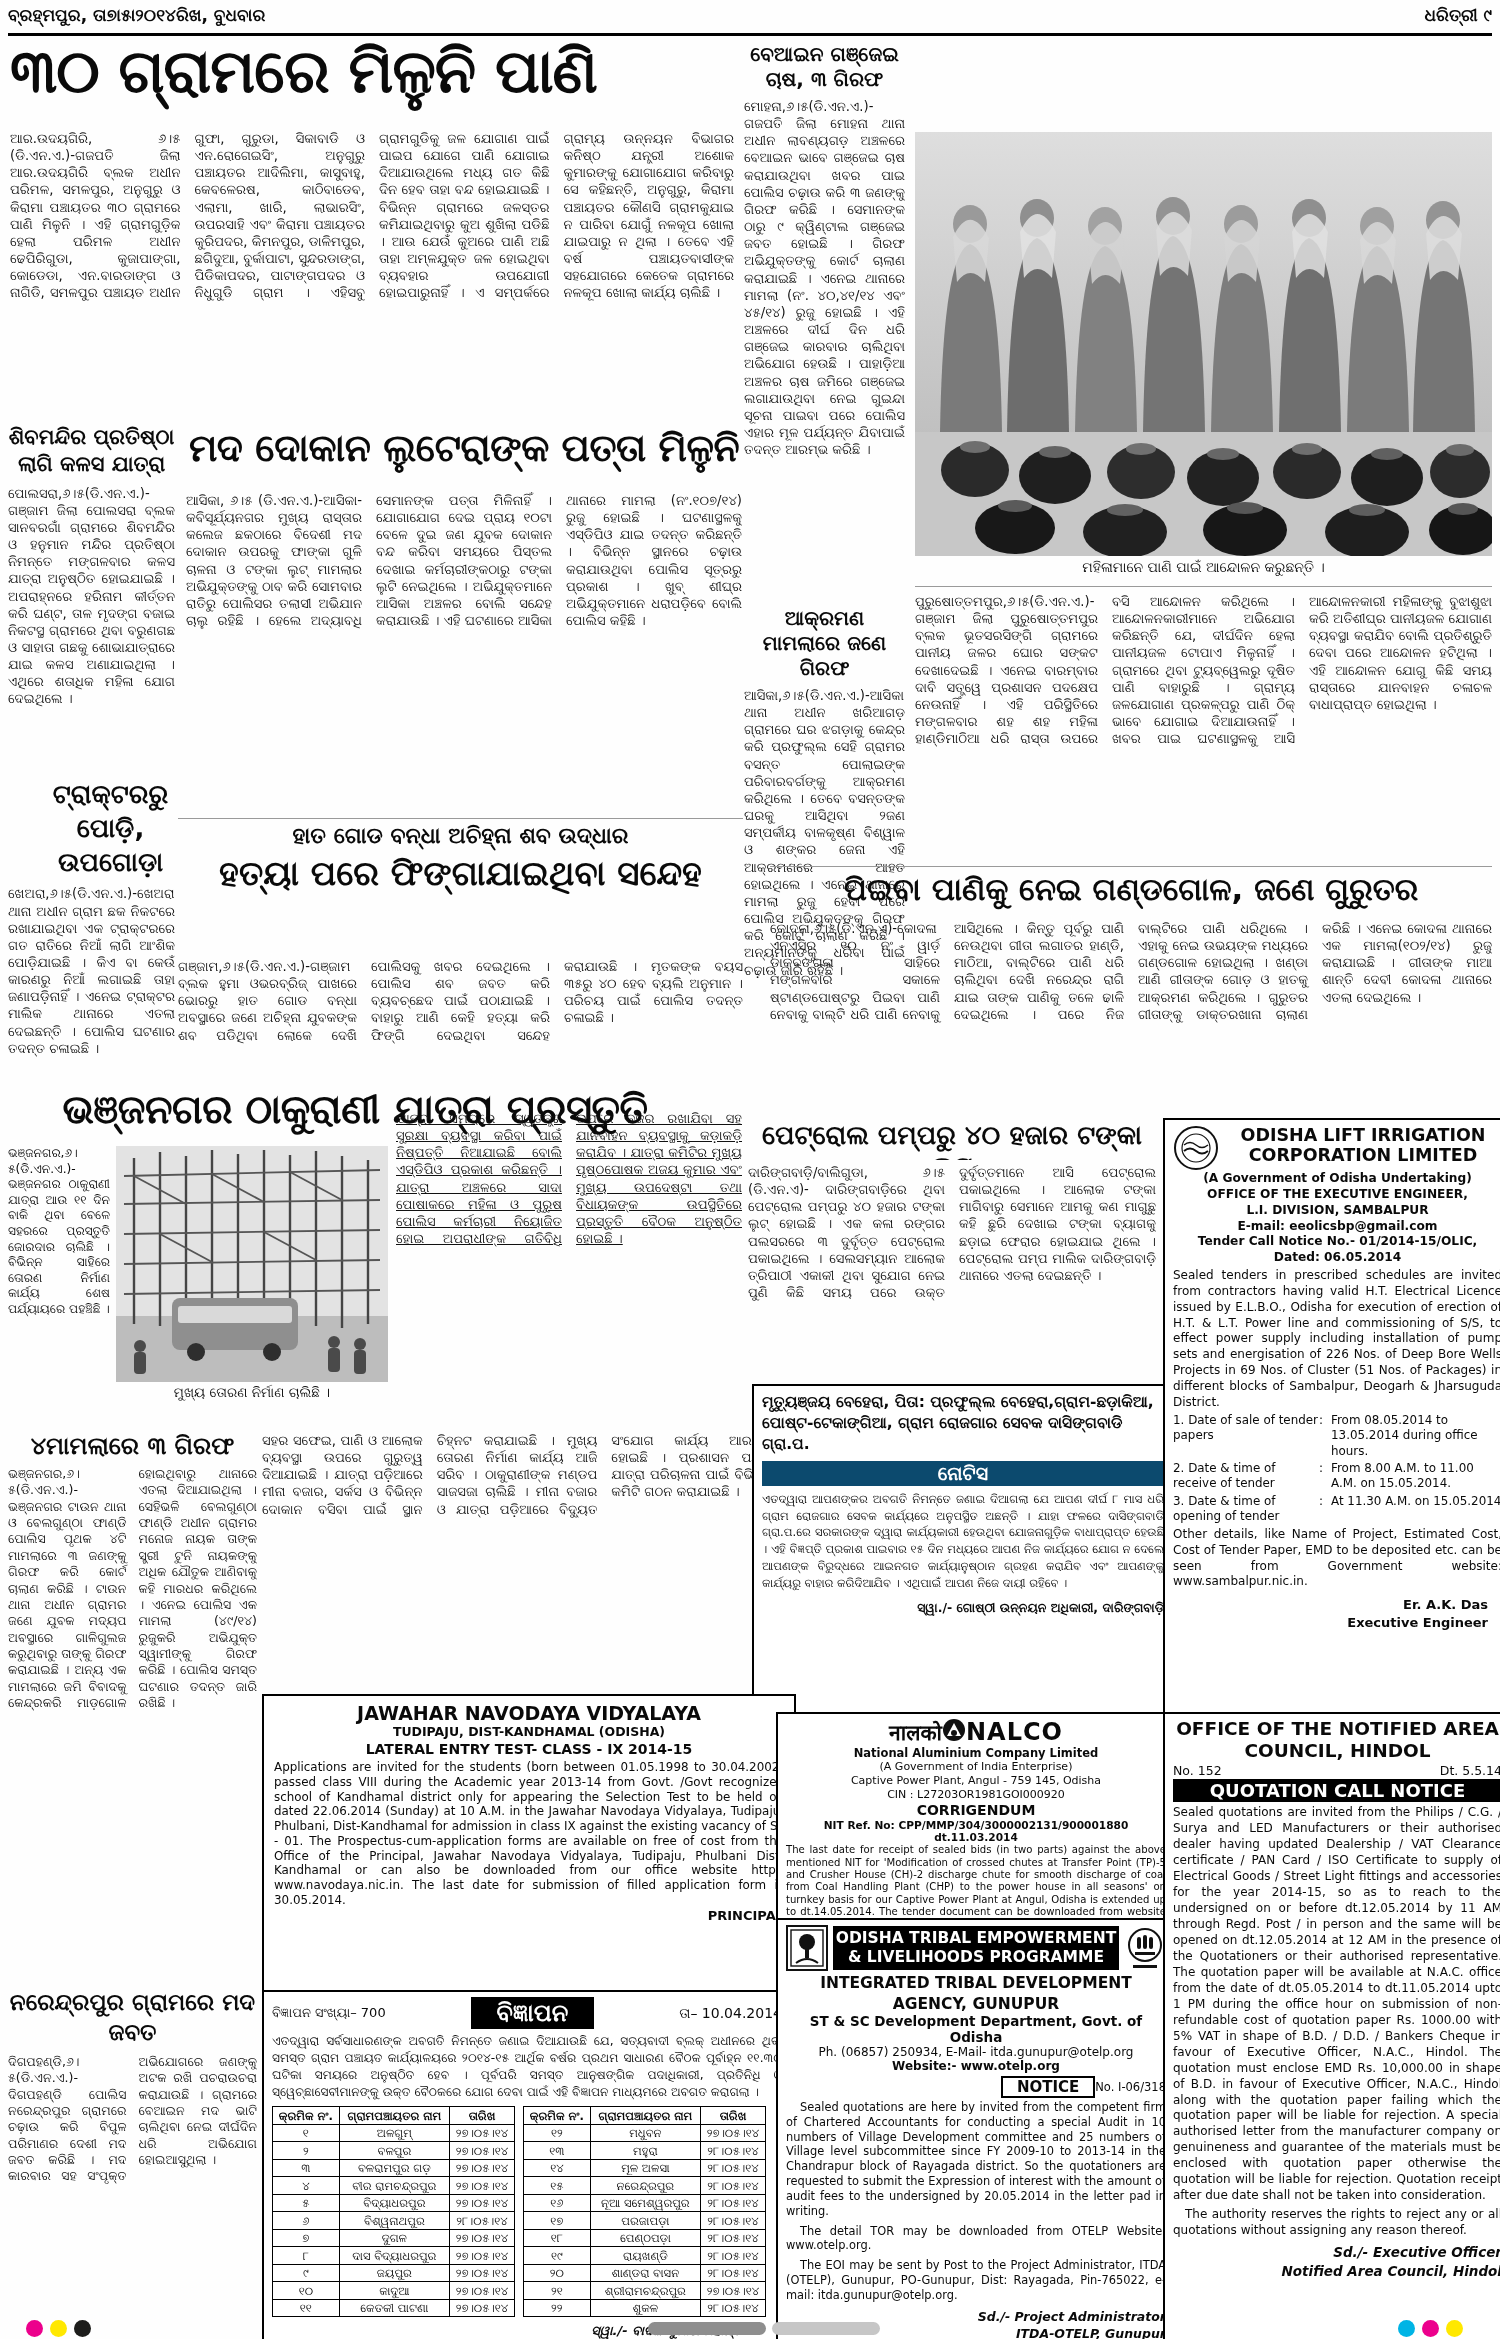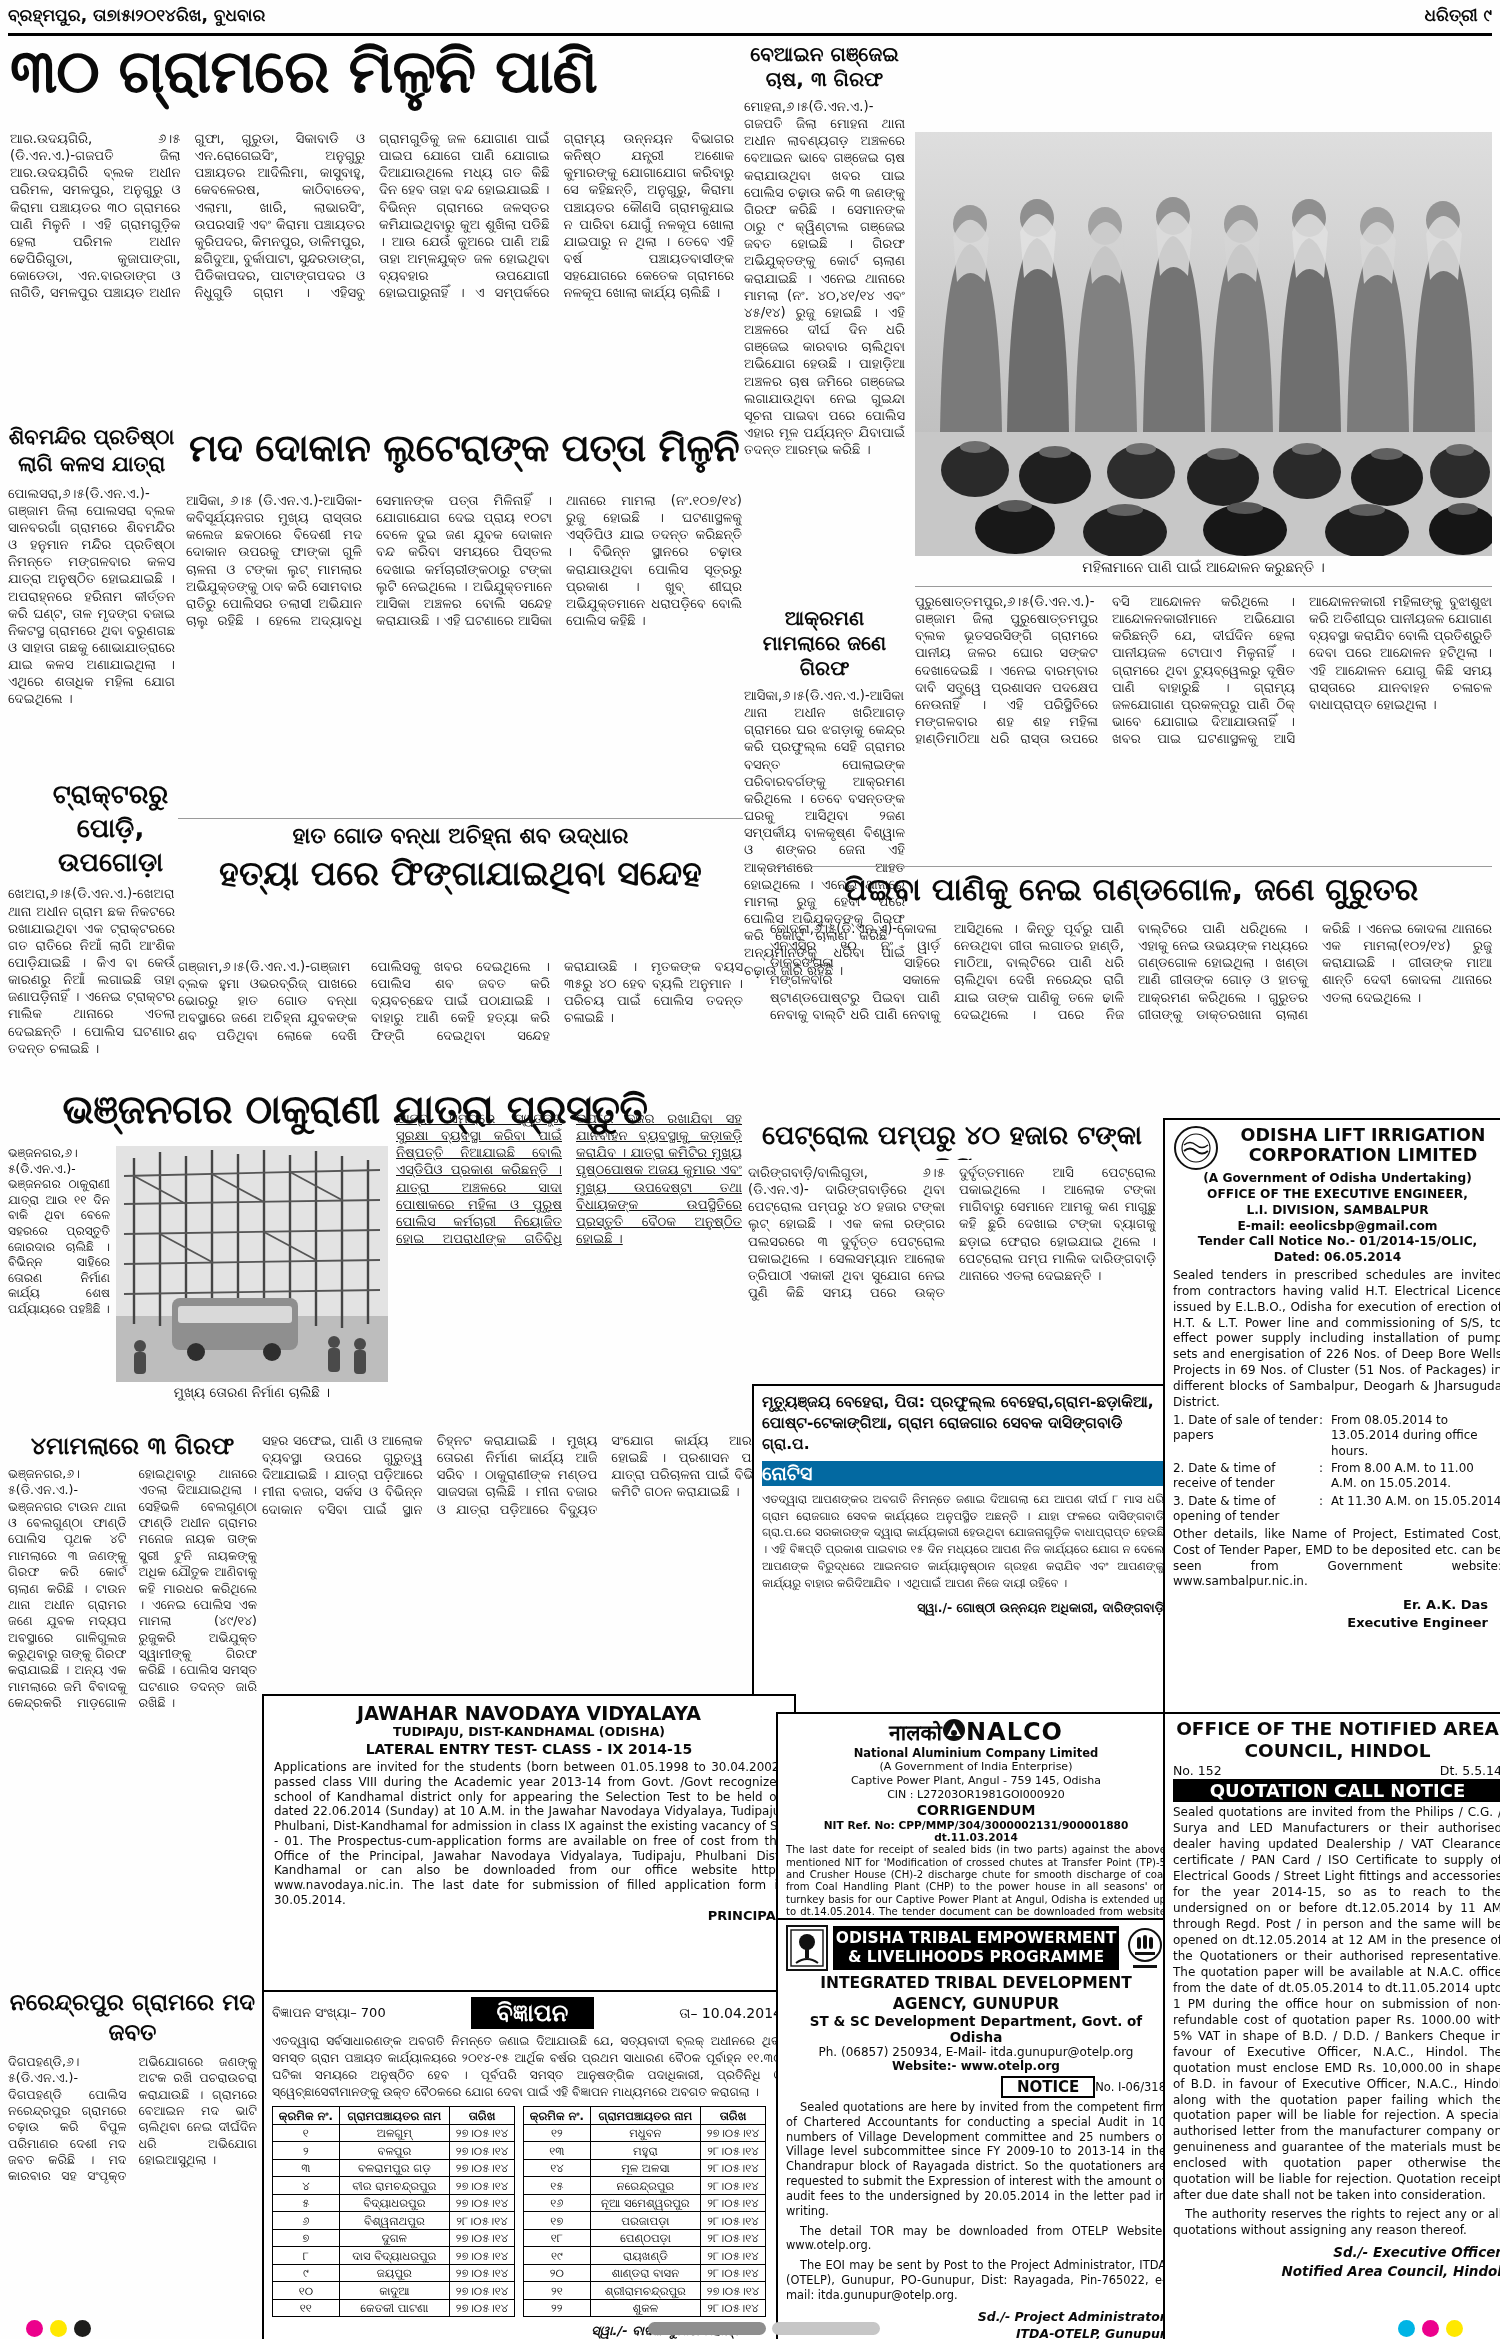--- a/index.html
+++ b/index.html
@@ -49,21 +49,21 @@
   #photo-cons{left:116px;top:1146px;width:272px;height:236px;background:#d6d6d6;}
   #cap-cons{left:116px;top:1384px;width:272px;height:22px;font-size:13.5px;text-align:center;}
   #bhanj-right{left:396px;top:1110px;width:346px;height:280px;column-count:2;column-gap:14px;text-decoration:underline;}
   #bhanj-bottom{left:262px;top:1432px;width:510px;height:256px;column-count:3;column-gap:14px;}
   
   #hl-petrol{left:748px;top:1120px;width:408px;height:40px;font-size:26px;font-weight:bold;text-align:center;}
   #petrol-body{left:748px;top:1164px;width:408px;height:214px;column-count:2;column-gap:14px;}
   
   #mnotice{left:752px;top:1384px;width:402px;height:320px;border:2px solid #000;padding:6px 8px;}
   #mnotice .head{font-size:15.5px;font-weight:bold;line-height:1.35;}
-  #mnotice .bar{background:#0369a1;color:#fff;font-size:19px;font-weight:bold;margin:6px 0 5px;padding:1px 0;}
+  #mnotice .bar{background:#0c4a6e;color:#fff;font-size:19px;font-weight:bold;text-align:center;margin:6px 0 5px;padding:1px 0;}
   #mnotice .bd{font-size:11.6px;line-height:1.45;text-align:justify;}
   #mnotice .sg{font-size:12.5px;font-weight:bold;text-align:right;margin-top:8px;}
   
   #four{left:8px;top:1432px;width:249px;height:550px;}
   #four .hl{font-size:24px;}
   #four .bd{column-count:2;column-gap:12px;height:498px;font-size:12.6px;}
   #naren{left:8px;top:1988px;width:249px;height:344px;}
   #naren .hl{font-size:23px;line-height:1.3;}
   #naren .bd{column-count:2;column-gap:12px;height:270px;font-size:12.6px;}
   

